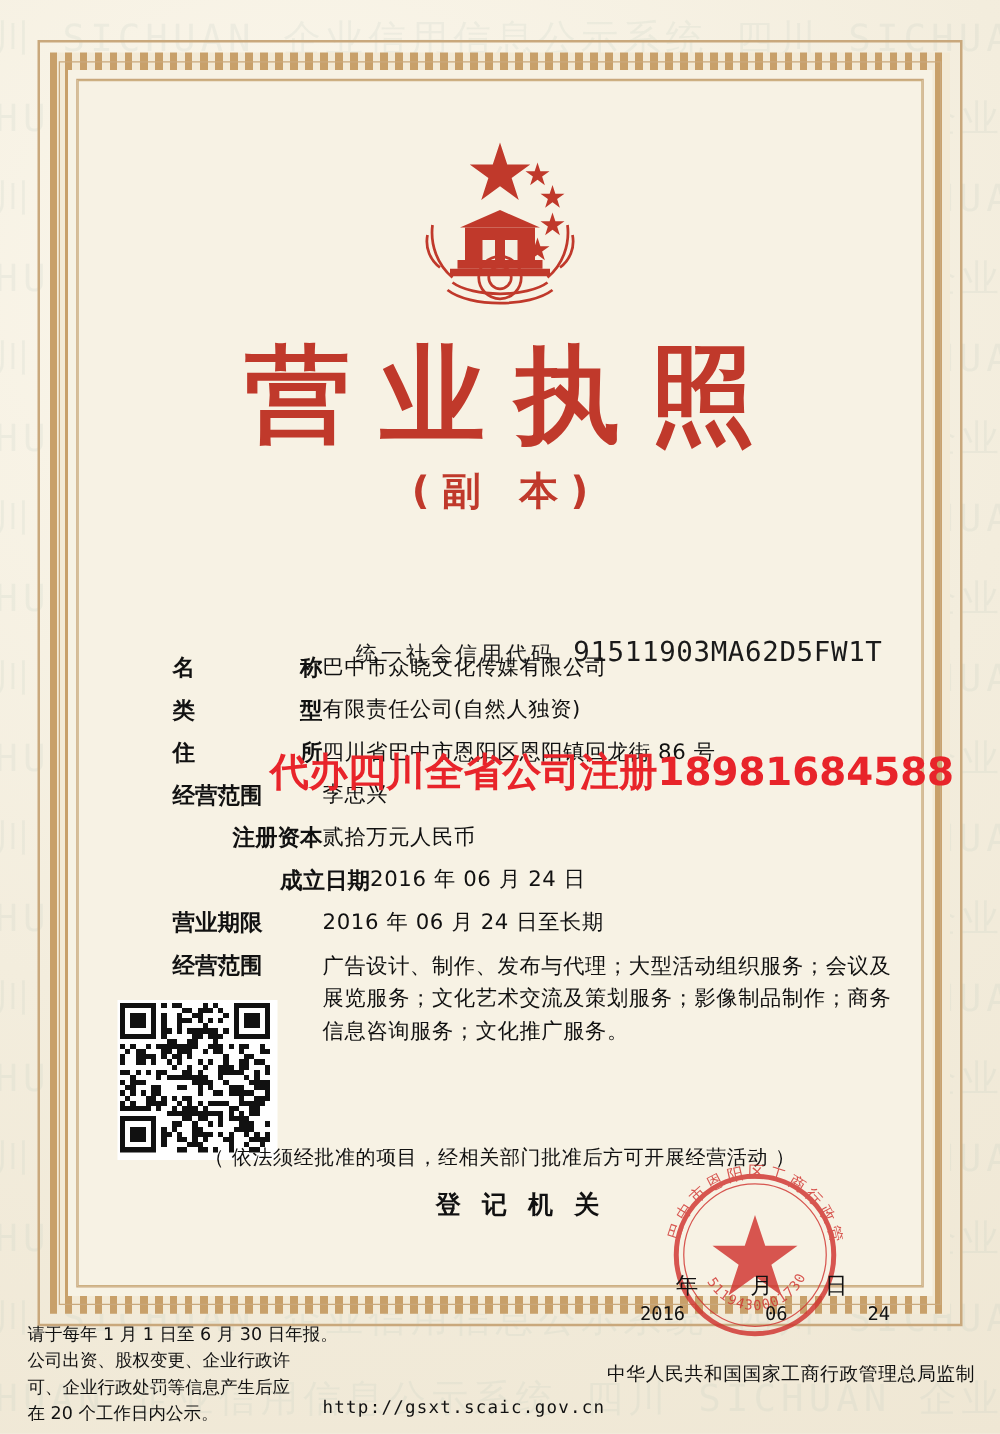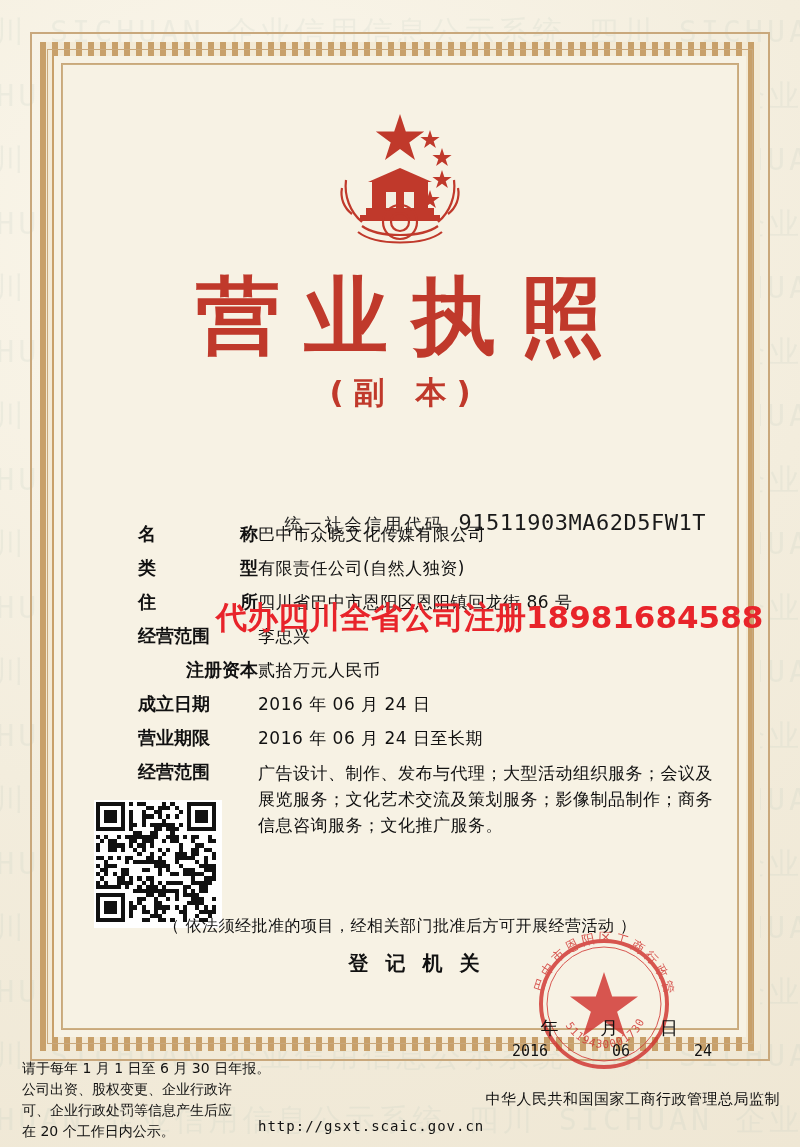--- a/index.html
+++ b/index.html
@@ -270,21 +270,21 @@
         </div>
         <div class="f-value">李忠兴</div>
       </div>
       <div class="field">
         <div class="f-label" style="justify-content: flex-end;">
           <span>注册资本</span>
         </div>
         <div class="f-value">贰拾万元人民币</div>
       </div>
       <div class="field">
-        <div class="f-label" style="justify-content: flex-start;">
+        <div class="f-label" style="justify-content: flex-end; margin-left: 38px;">
           <span>成立日期</span>
         </div>
         <div class="f-value">2016 年 06 月 24 日</div>
       </div>
       <div class="field">
         <div class="f-label" style="justify-content: space-between;">
           <span>营业期限</span>
         </div>
         <div class="f-value">2016 年 06 月 24 日至长期</div>
       </div>

